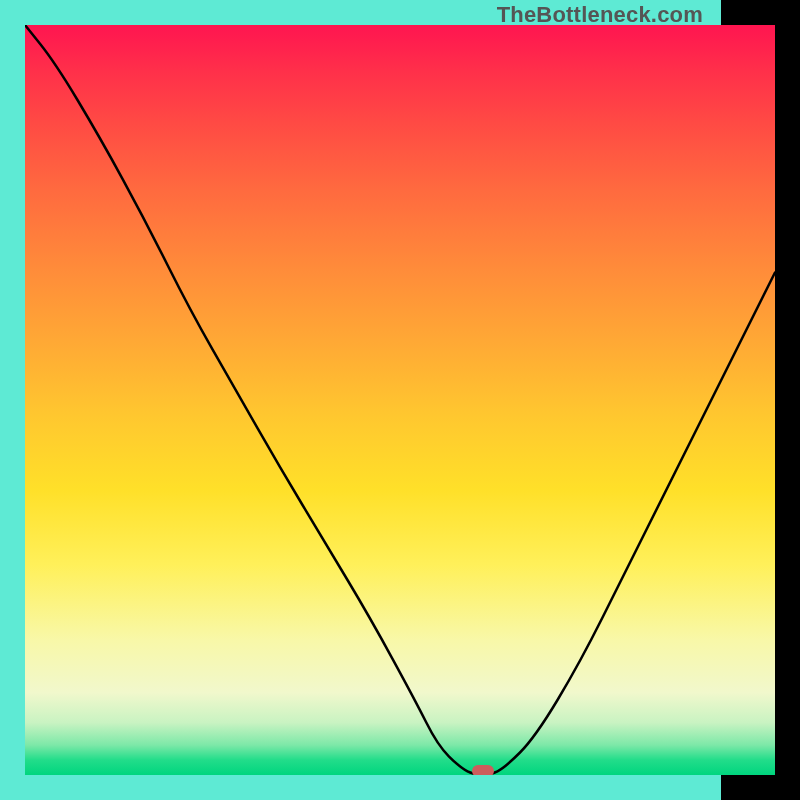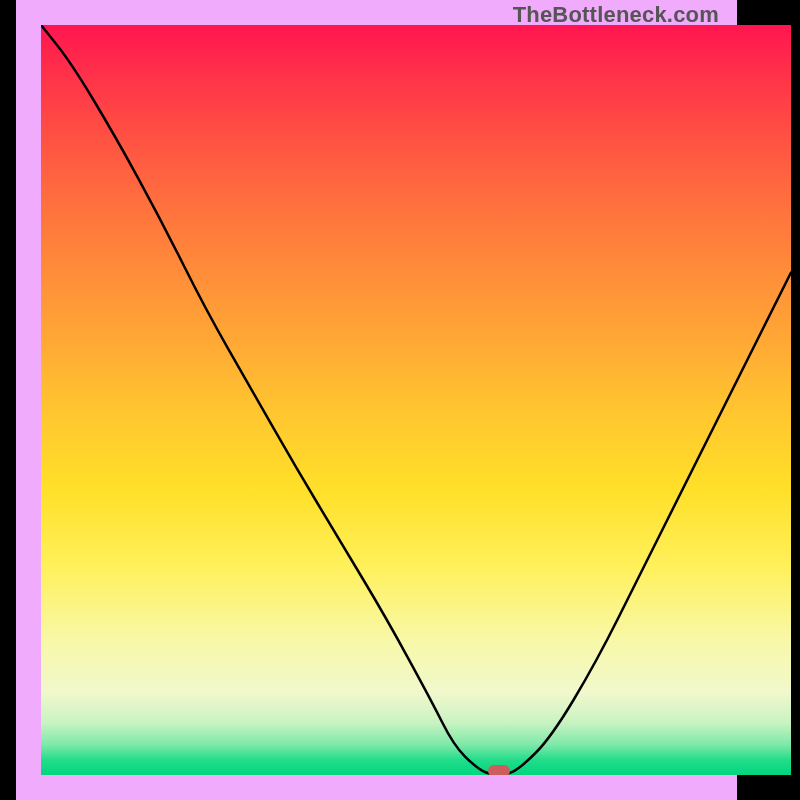--- a/index.html
+++ b/index.html
@@ -8,22 +8,21 @@
     width: 800px;
     height: 800px;
     background: #000;
     font-family: Arial, Helvetica, sans-serif;
     overflow: hidden;
   }
   .frame {
     position: relative;
     width: 721px;
     height: 800px;
-    background: #f0abfc;
-    margin-left: 16px;
+    background: #5eead4;
   }
   .watermark {
     position: absolute;
     top: 2px;
     right: 18px;
     color: #555;
     font-size: 22px;
     font-weight: 600;
     letter-spacing: 0.2px;
     z-index: 5;

